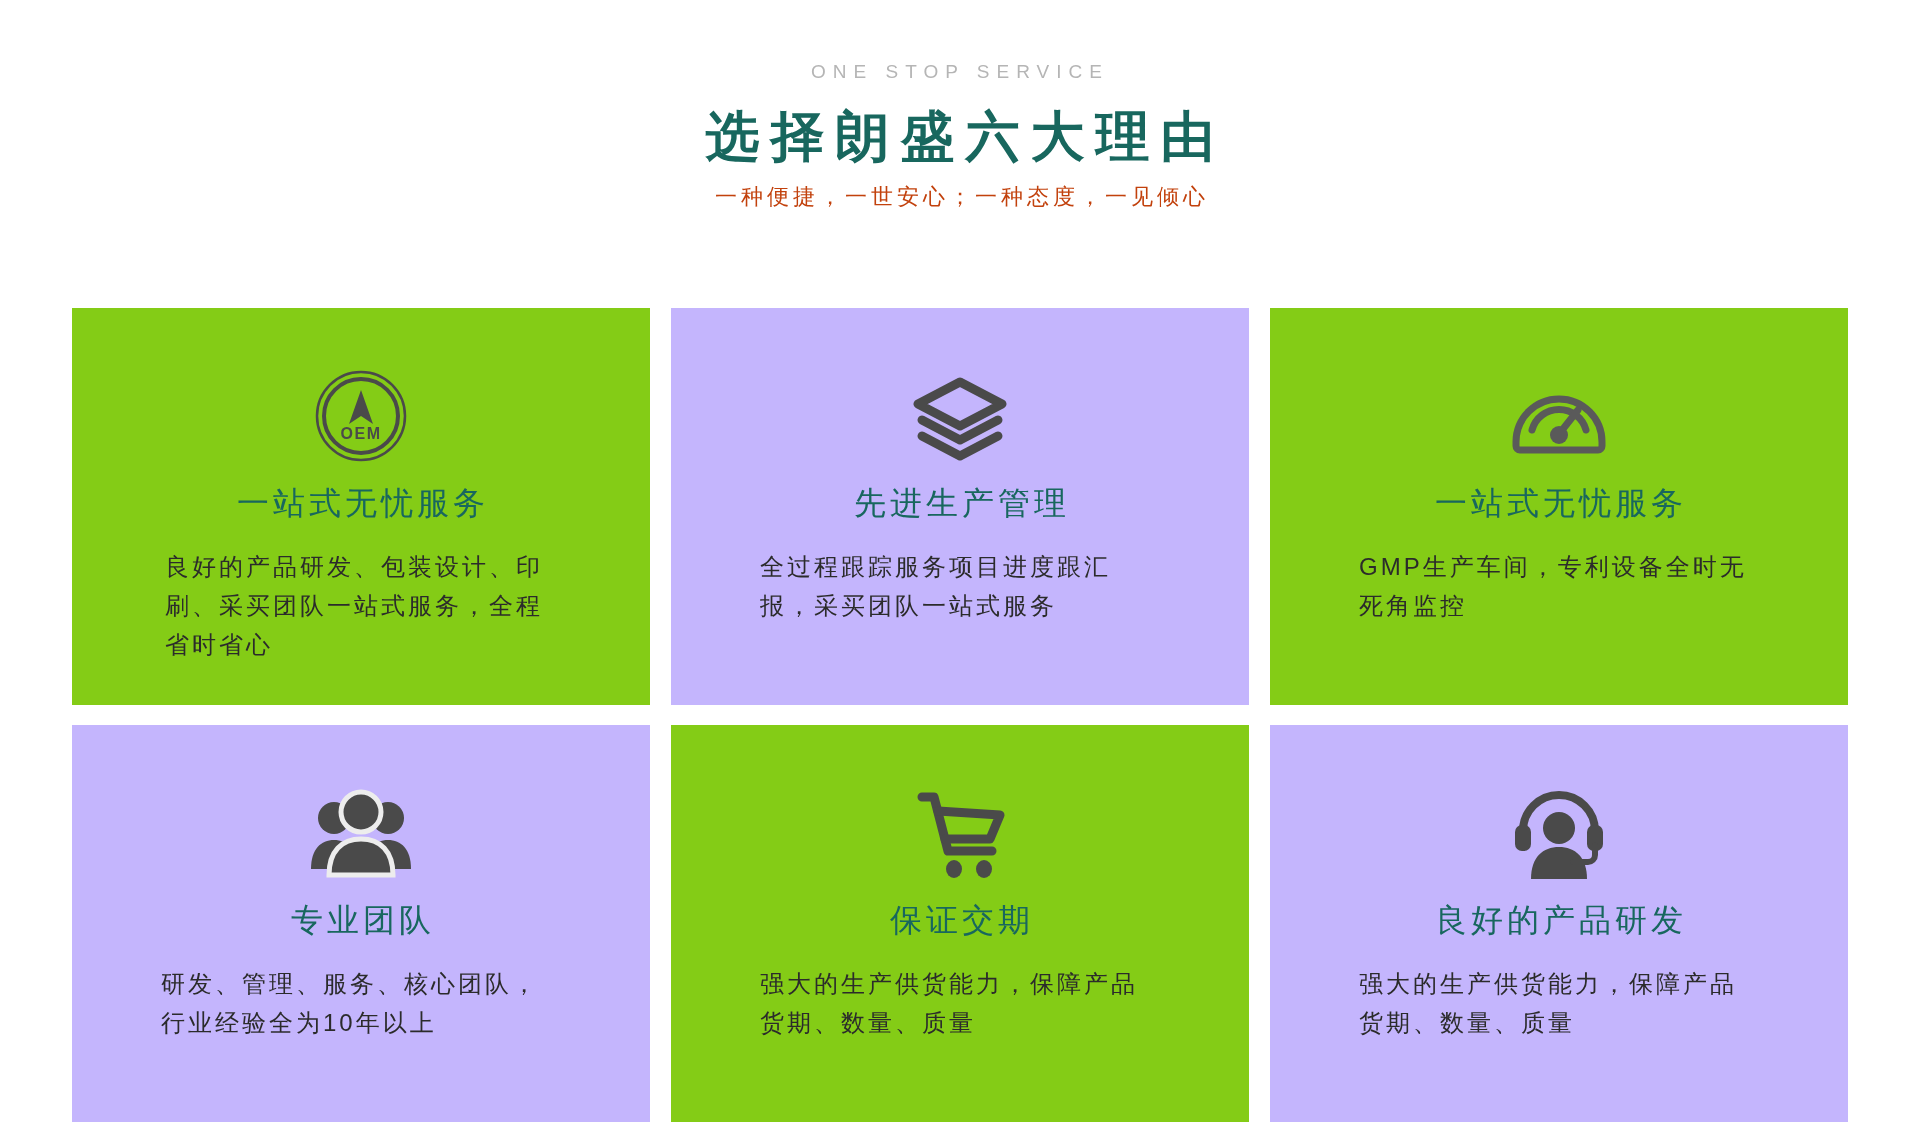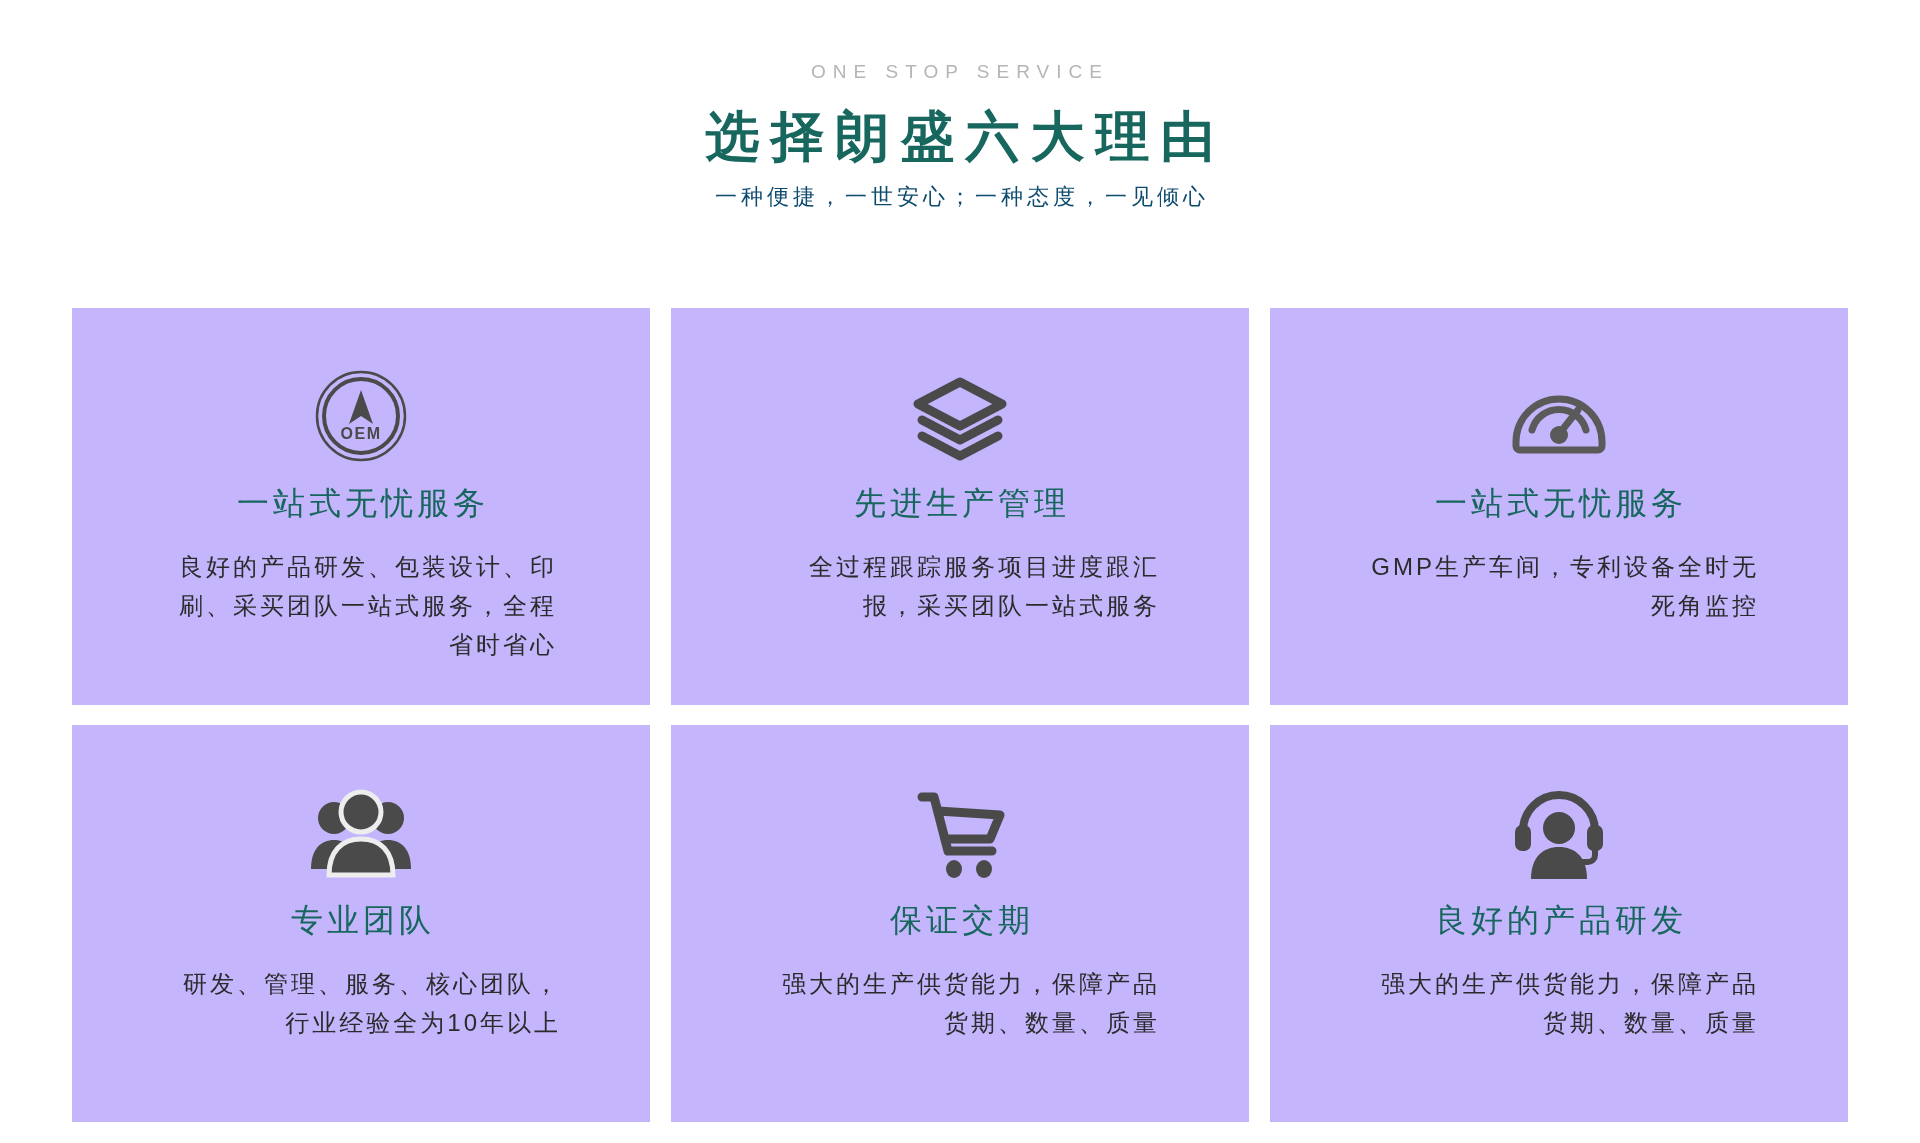--- a/index.html
+++ b/index.html
@@ -25,21 +25,21 @@
     font-size:54px;
     font-weight:bold;
     color:#18675e;
     letter-spacing:11px;
     line-height:1.18;
     text-indent:11px;
   }
   .sub-title {
     margin-top:14px;
     font-size:22px;
-    color:#0c4a6e;
+    color:#c2410c;
     letter-spacing:4px;
     line-height:1.3;
     text-indent:4px;
     font-weight:400;
   }
 
   
   .grid {
     position:absolute;
     left:72px;
@@ -50,21 +50,21 @@
     grid-template-rows:397px 397px;
     column-gap:21px;
     row-gap:20px;
   }
   .card {
     display:flex;
     flex-direction:column;
     align-items:center;
     padding-top:54px;
   }
-  .card.bg-blue { background:#c4b5fd; }
+  .card.bg-blue { background:#84cc16; }
   .card.bg-gray { background:#c4b5fd; }
 
   .icon-wrap {
     height:108px;
     display:flex;
     align-items:center;
     justify-content:center;
   }
   .icon-wrap svg { display:block; }
 
@@ -76,21 +76,21 @@
     letter-spacing:4px;
     text-indent:4px;
     line-height:1.2;
   }
   .card-desc {
     margin-top:26px;
     font-size:24px;
     color:#2b2b2b;
     letter-spacing:3px;
     line-height:1.62;
-    text-align:right;
+    text-align:left;
     max-width:400px;
     font-weight:400;
   }
   .card-desc.narrow { max-width:392px; }
 </style>
 </head>
 <body>
 
 <div class="page">
 

